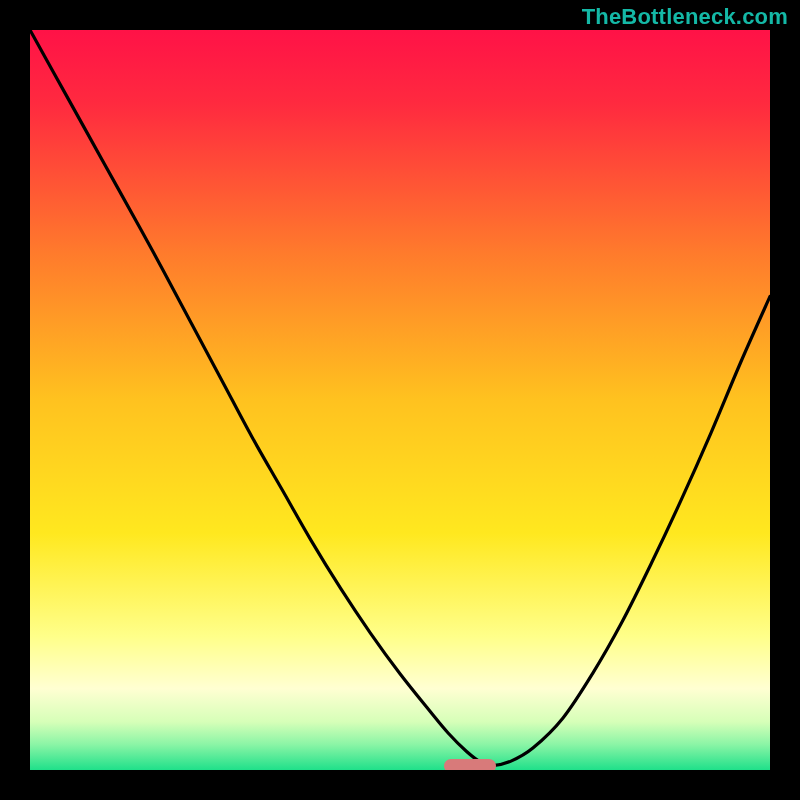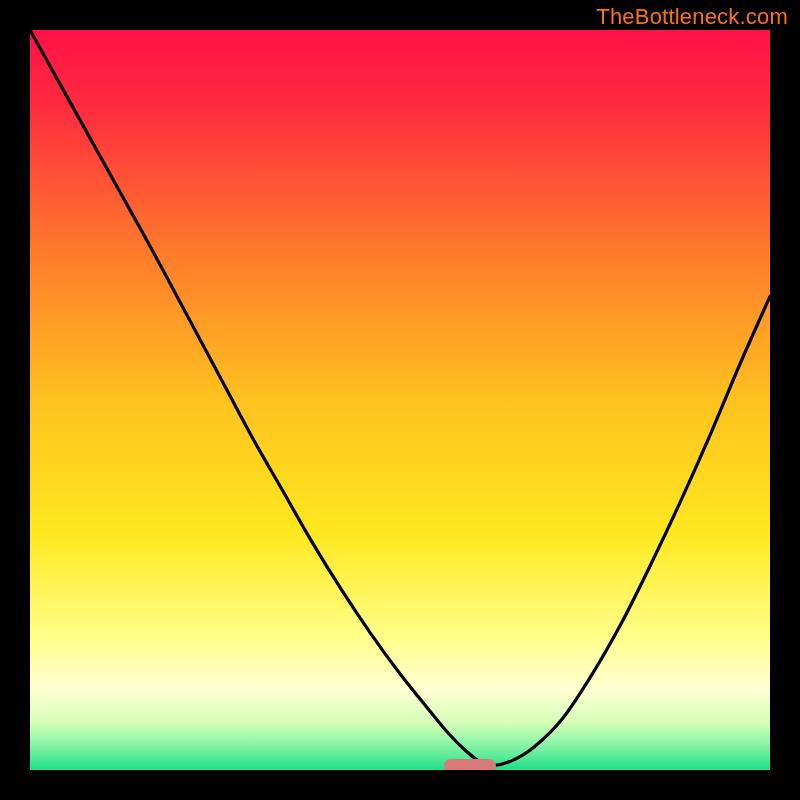--- a/index.html
+++ b/index.html
@@ -25,22 +25,22 @@
     width: 740px;
     height: 740px;
     overflow: hidden;
   }
   .watermark {
     position: absolute;
     top: 4px;
     right: 12px;
     font-family: Arial, Helvetica, sans-serif;
     font-size: 22px;
-    font-weight: 400;
-    color: #f97316;
+    font-weight: 700;
+    color: #14b8a6;
     letter-spacing: 0.2px;
     user-select: none;
   }
   .curve-svg {
     position: absolute;
     left: 0;
     top: 0;
   }
   .marker {
     position: absolute;

